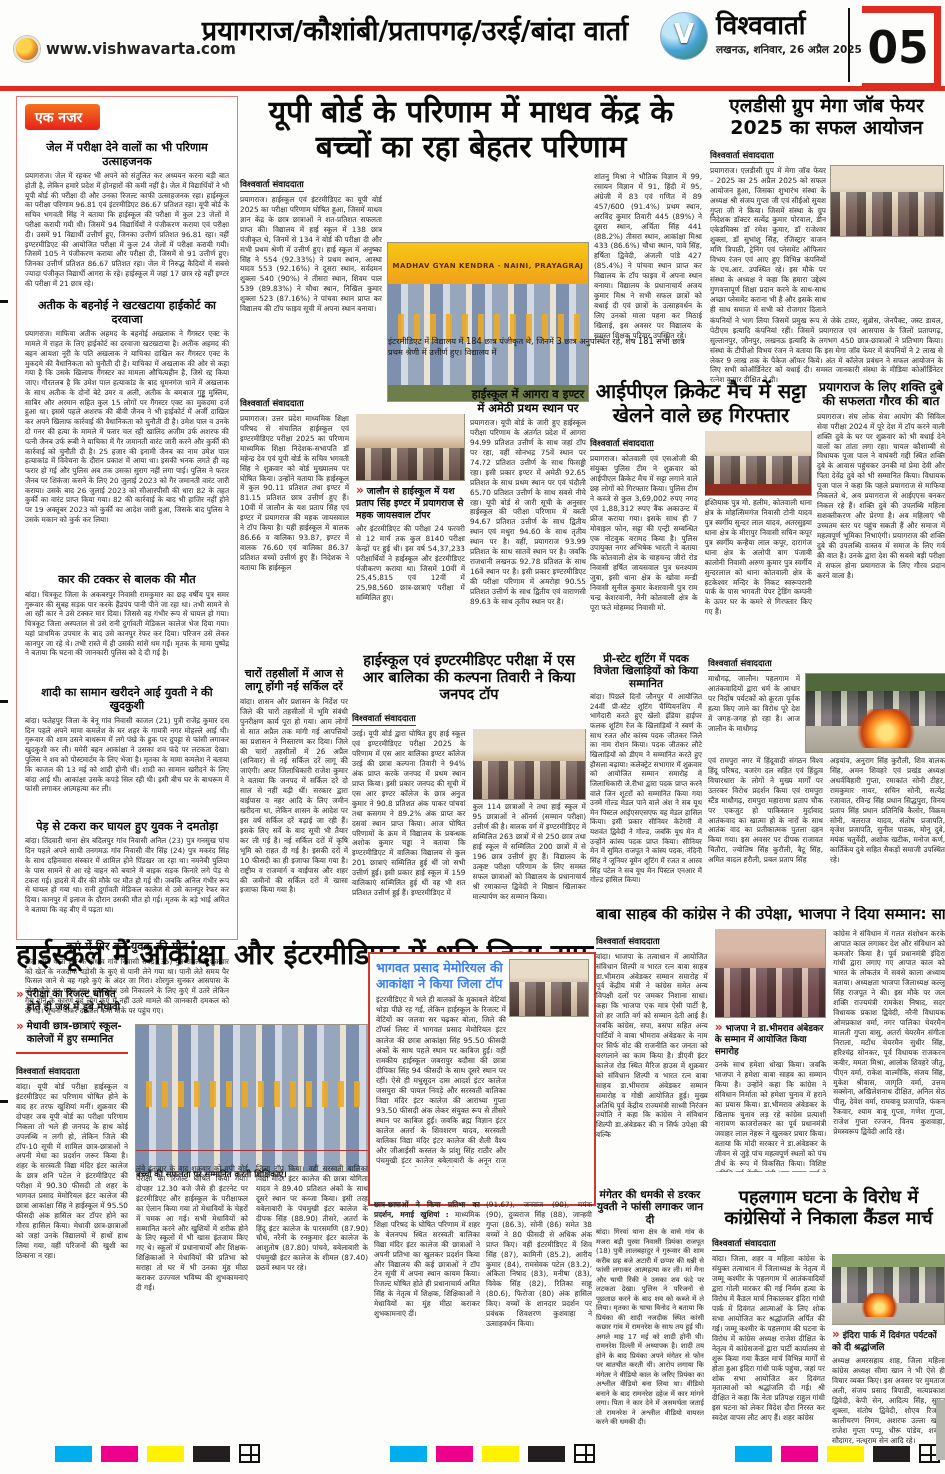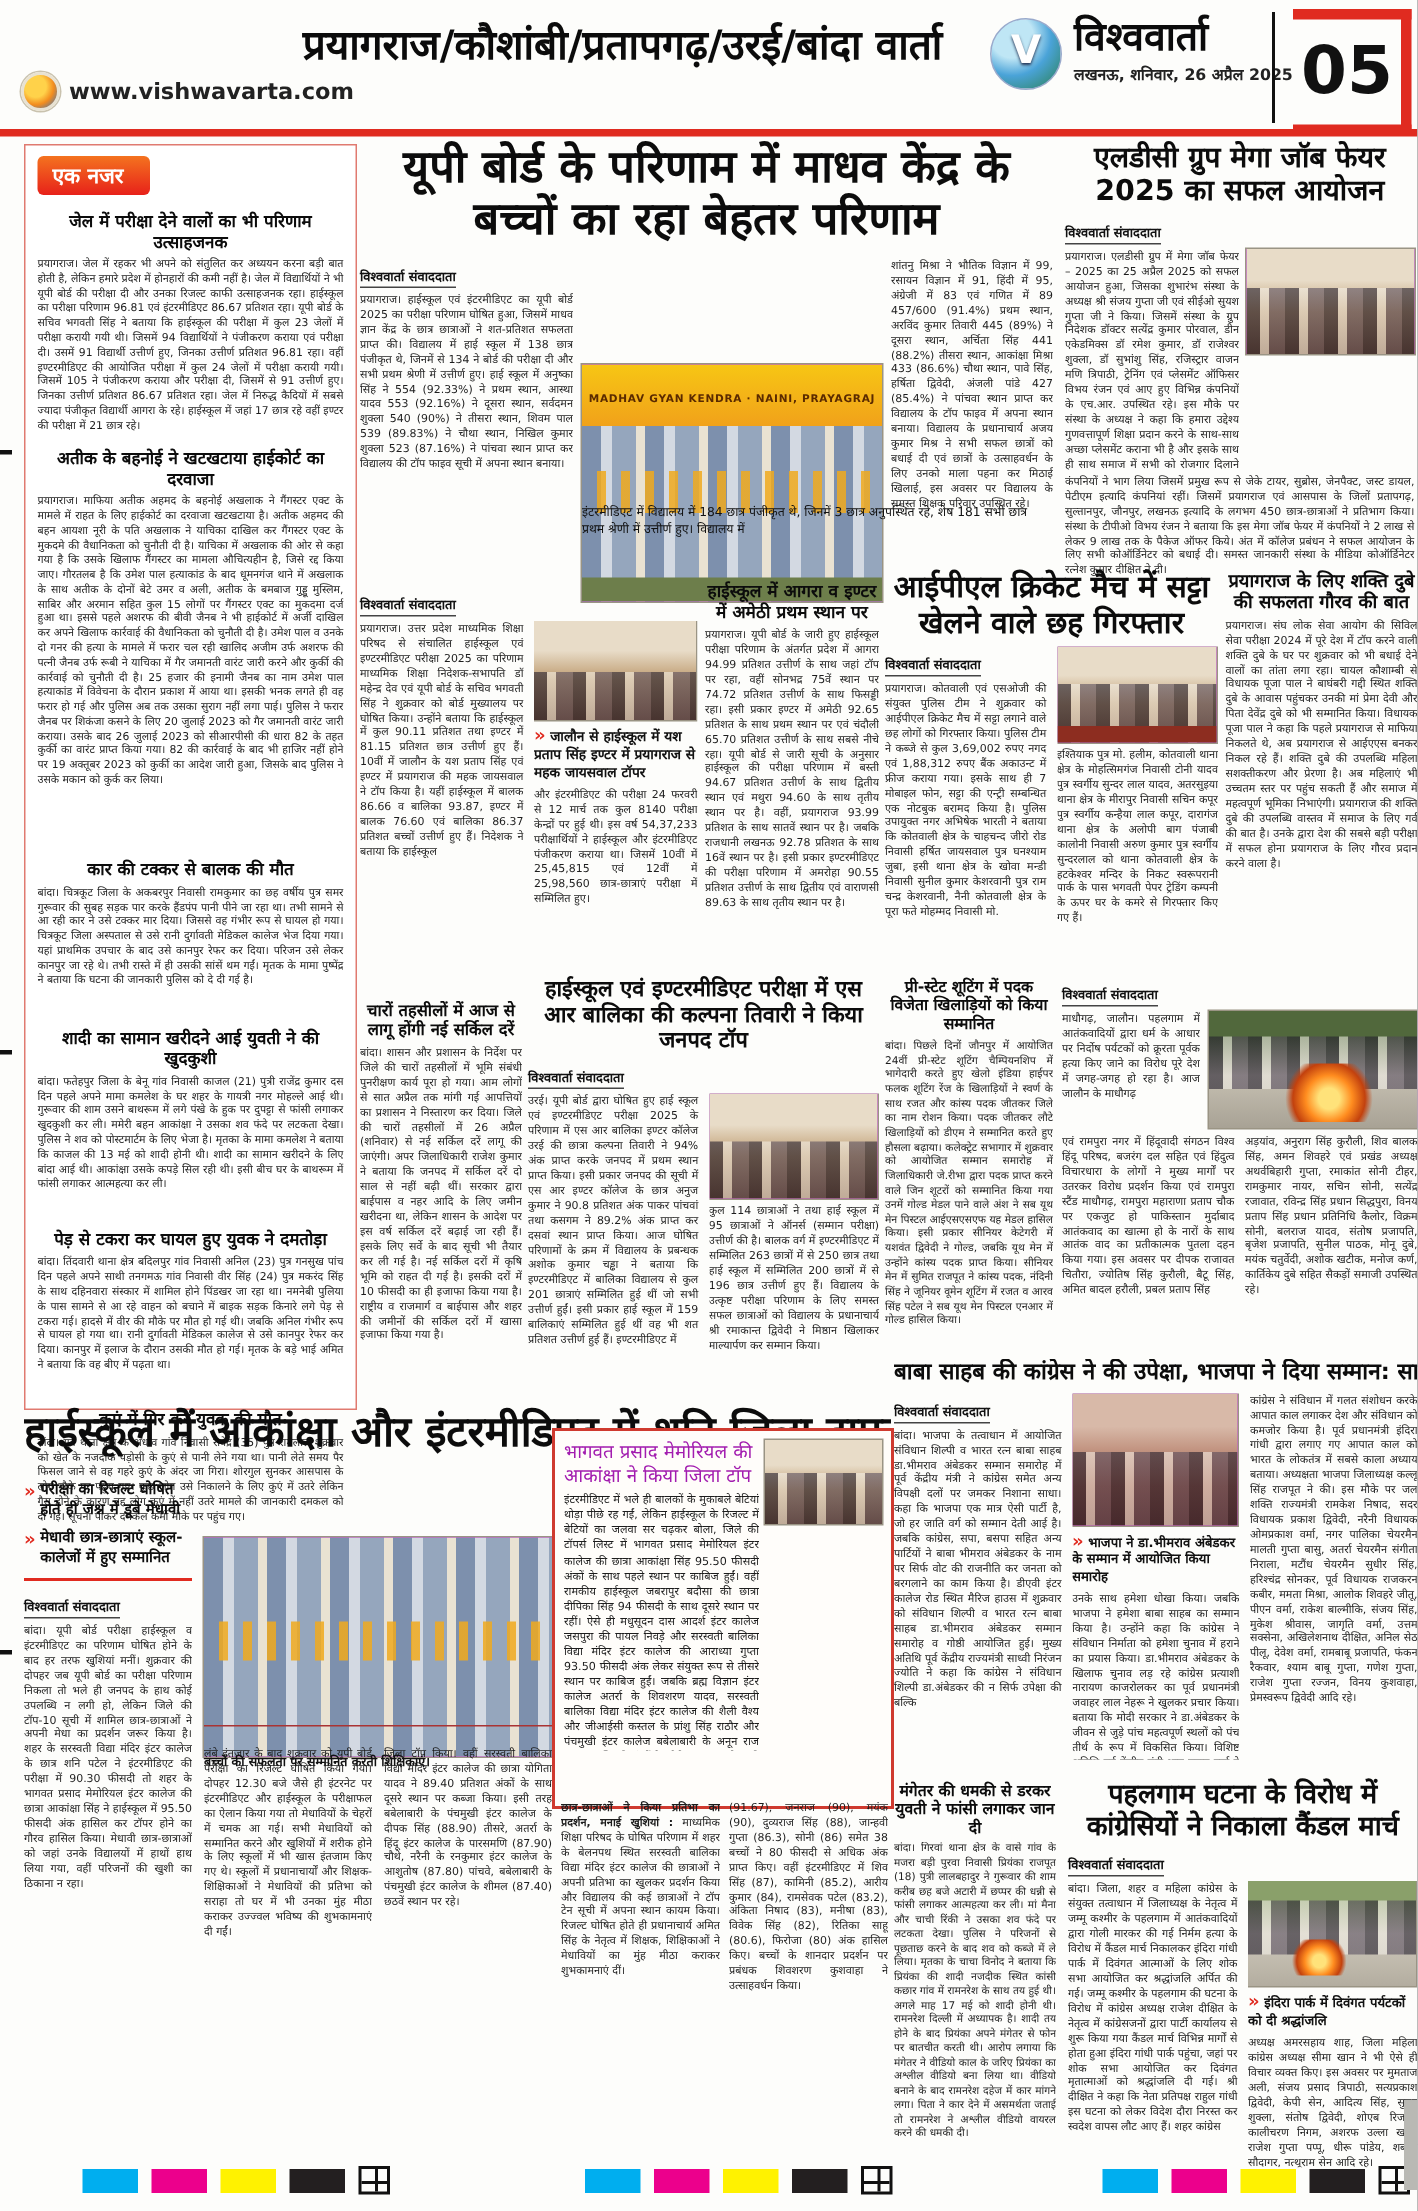--- a/index.html
+++ b/index.html
@@ -56,35 +56,35 @@
   .ph-figures{position:absolute;left:0;right:0;bottom:0;height:62%;
       background:repeating-linear-gradient(90deg,rgba(35,30,45,.6) 0 9px,rgba(245,242,235,.55) 9px 15px,rgba(80,70,90,.55) 15px 26px);}
   .ph-carpet{position:absolute;left:0;right:0;bottom:0;height:18%;background:#8d2d20;}
   .ph-street{position:absolute;inset:0;background:linear-gradient(180deg,#51683c 0 22%,#c6c0b2 55%,#a8a295 100%);}
   .ph-fire{position:absolute;left:35%;top:45%;width:45%;height:50%;
       background:radial-gradient(circle at 50% 60%,#ffe27a 0 18%,#ff8c1f 40%,#c2410e 62%,transparent 75%);}
 
   
   .bullet{display:flex;align-items:flex-start;font-size:10px;font-weight:700;line-height:1.25;margin-bottom:7px;color:#0d0d0d;}
   .redbox{border:2px solid #cf3a2f;background:#fffdfa;padding:6px;}
-  .redbox h3{font-size:12.5px;font-weight:400;margin:0 0 4px;line-height:1.25;color:#a21caf;}
+  .redbox h3{font-size:12.5px;font-weight:700;margin:0 0 4px;line-height:1.25;color:#3b82f6;}
   .cmyk{display:flex;align-items:center;gap:9px;}
   .cmyk .sq{width:37px;height:16px;}
   .reg{width:17px;height:15px;border:2px solid #111;position:relative;}
   .reg:before{content:"";position:absolute;left:50%;top:0;bottom:0;width:2px;background:#111;}
   .reg:after{content:"";position:absolute;top:50%;left:0;right:0;height:2px;background:#111;}
   .edge-tick{width:8px;height:3px;background:#111;}
 </style>
 </head>
 <body>
 
 <div class="page">
 
   <div class="abs" style="left:0;top:0;width:945px;height:90px;">
-    <div class="abs site" style="left:14px;top:48px;">
+    <div class="abs site" style="left:14px;top:36px;">
       <span class="globe-e"></span>
       <span>www.vishwavarta.com</span>
     </div>
     <div class="abs hdr-region" style="left:180px;top:16px;width:470px;">प्रयागराज/कौशांबी/प्रतापगढ़/उरई/बांदा वार्ता</div>
     <div class="abs" style="left:660px;top:12px;display:flex;gap:8px;align-items:flex-start;">
       <div class="vv-logo">
           <span>V</span>
         </div>
       <div>
         <div class="vv-name">विश्ववार्ता</div>

